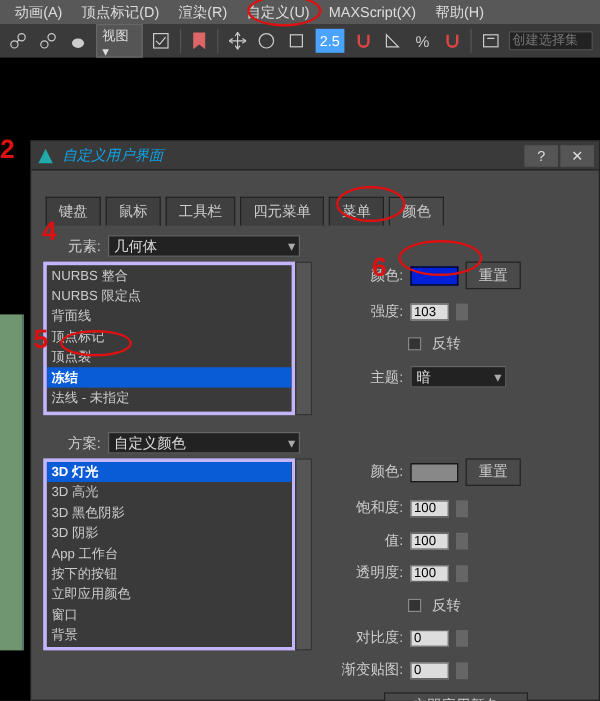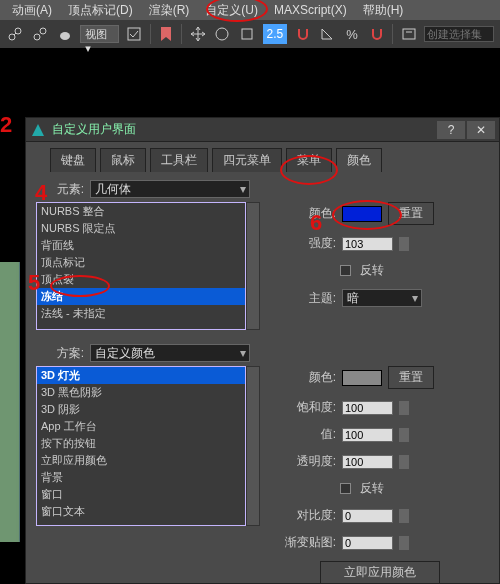--- a/index.html
+++ b/index.html
@@ -1,51 +1,51 @@
 <!DOCTYPE html>
 <html><head>
 <meta charset="utf-8">
 <style>
 * { box-sizing: border-box; margin: 0; padding: 0; font-family: "Microsoft YaHei", SimSun, sans-serif; }
 body { background: #000; width: 500px; height: 584px; overflow: hidden; position: relative; }
 .main-menubar { background: #585858; height: 20px; display: flex; align-items: center; padding-left: 4px; color: #ddd; font-size: 12px; }
 .main-menubar span { padding: 2px 8px; cursor: pointer; }
 .toolbar { background: #3a3a3a; height: 28px; display: flex; align-items: center; gap: 6px; padding: 0 6px; color: #ccc; }
 .toolbar .icon { width: 20px; height: 20px; display: inline-flex; align-items: center; justify-content: center; }
-.toolbar .dropdown { background: #555; color: #ddd; border: 1px solid #666; font-size: 11px; padding: 1px 4px; height: 18px; }
+.toolbar .dropdown { background: #555; color: #ddd; border: 1px solid #666; font-size: 11px; padding: 1px 4px; height: 28px; }
 .toolbar .num-badge { background: #4aa3ff; color: #fff; font-size: 12px; padding: 3px 4px; }
 .toolbar .input { background: #222; border: 1px solid #555; color: #aaa; font-size: 11px; width: 70px; height: 16px; padding: 0 2px; }
 .toolbar .sep { width: 1px; height: 20px; background: #555; }
 
 
 .dialog { position: absolute; left: 25px; top: 117px; width: 475px; height: 467px; background: #4a4a4a; border: 1px solid #222; color: #ccc; box-shadow: 0 0 6px #000; }
 .dialog-titlebar { height: 24px; background: #3a3a3a; display: flex; align-items: center; padding: 0 4px; border-bottom: 1px solid #222; }
 .dialog-titlebar .logo { width: 16px; height: 16px; margin-right: 6px; }
-.dialog-titlebar .title { flex: 1; font-size: 12px; color: #86efac; }
+.dialog-titlebar .title { flex: 1; font-size: 12px; color: #0ea5e9; font-style: italic; }
 .dialog-titlebar .winbtn { width: 28px; height: 18px; background: #555; color: #ddd; font-size: 12px; text-align: center; line-height: 18px; margin-left: 2px; cursor: pointer; }
 
-.tabs { display: flex; gap: 4px; padding: 6px 8px 0 24px; }
+.tabs { display: flex; gap: 4px; padding: 6px 8px 0 12px; margin-top: 16px; }
 .tab { padding: 3px 10px; font-size: 12px; background: #3f3f3f; border: 1px solid #222; border-bottom: none; cursor: pointer; }
 .tab.active { background: #4a4a4a; }
 
 .panel-body { padding: 8px 10px; font-size: 12px; }
 
 .row { display: flex; align-items: center; gap: 6px; margin-bottom: 4px; }
 .label { text-align: right; }
 .combo { background: #222; color: #ddd; border: 1px solid #666; font-size: 12px; height: 18px; padding: 0 16px 0 4px; position: relative; cursor: pointer; }
 .combo::after { content: "▾"; position: absolute; right: 3px; top: 1px; color: #aaa; }
 
-.listbox { background: #3a3a3a; border: 1px solid #c4b5fd; height: 128px; overflow-y: auto; width: 210px; }
+.listbox { background: #3a3a3a; border: 3px solid #c4b5fd; height: 128px; overflow-y: auto; width: 210px; }
 .listbox .item { padding: 1px 4px; font-size: 11px; color: #ccc; cursor: pointer; white-space: nowrap; }
 .listbox .item.sel { background: #0a5bd6; color: #fff; font-weight: bold; }
 
 .small-listbox { height: 160px; width: 210px; }
 
 .swatch { width: 40px; height: 16px; border: 1px solid #000; cursor: pointer; }
-.spin { background: #ddd; color: #000; width: 51px; height: 14px; font-size: 11px; padding: 0 2px; border: 1px solid #666; }
+.spin { background: #ddd; color: #000; width: 32px; height: 14px; font-size: 11px; padding: 0 2px; border: 1px solid #666; }
 .spinbtns { width: 10px; height: 14px; background: #666; display: inline-block; }
 .btn { background: #4a4a4a; border: 1px solid #222; color: #ccc; padding: 2px 10px; font-size: 12px; cursor: pointer; }
 .chk { width: 11px; height: 11px; border: 1px solid #888; background: #333; display: inline-block; margin-right: 3px; }
 .two-col { display: flex; gap: 20px; align-items: flex-start; }
 .rightcol { display: flex; flex-direction: column; gap: 6px; width: 200px; }
 .rightcol .row .label { width: 56px; }
 .scrollbar { width: 14px; background: #555; border: 1px solid #333; }
 
 
 .anno { position: absolute; color: #d11; font-size: 22px; font-weight: bold; pointer-events: none; }
@@ -206,27 +206,28 @@
 
     <div class="row" style="margin-top:14px">
       <span class="label" style="width:48px">方案:</span>
       <div class="combo" style="width:160px">自定义颜色</div>
     </div>
 
     <div class="two-col">
       <div style="display:flex">
         <div class="listbox small-listbox">
           <div class="item sel">3D 灯光</div>
+          <div class="item">3D 高光</div>
           <div class="item">3D 黑色阴影</div>
           <div class="item">3D 阴影</div>
           <div class="item">App 工作台</div>
           <div class="item">按下的按钮</div>
           <div class="item">立即应用颜色</div>
+          <div class="item">窗口</div>
           <div class="item">背景</div>
-          <div class="item">窗口</div>
           <div class="item">窗口文本</div>
 
         </div>
         <div class="scrollbar"></div>
       </div>
 
       <div class="rightcol">
         <div class="row">
           <span class="label">颜色:</span>
           <span class="swatch" style="background:#888"></span>

